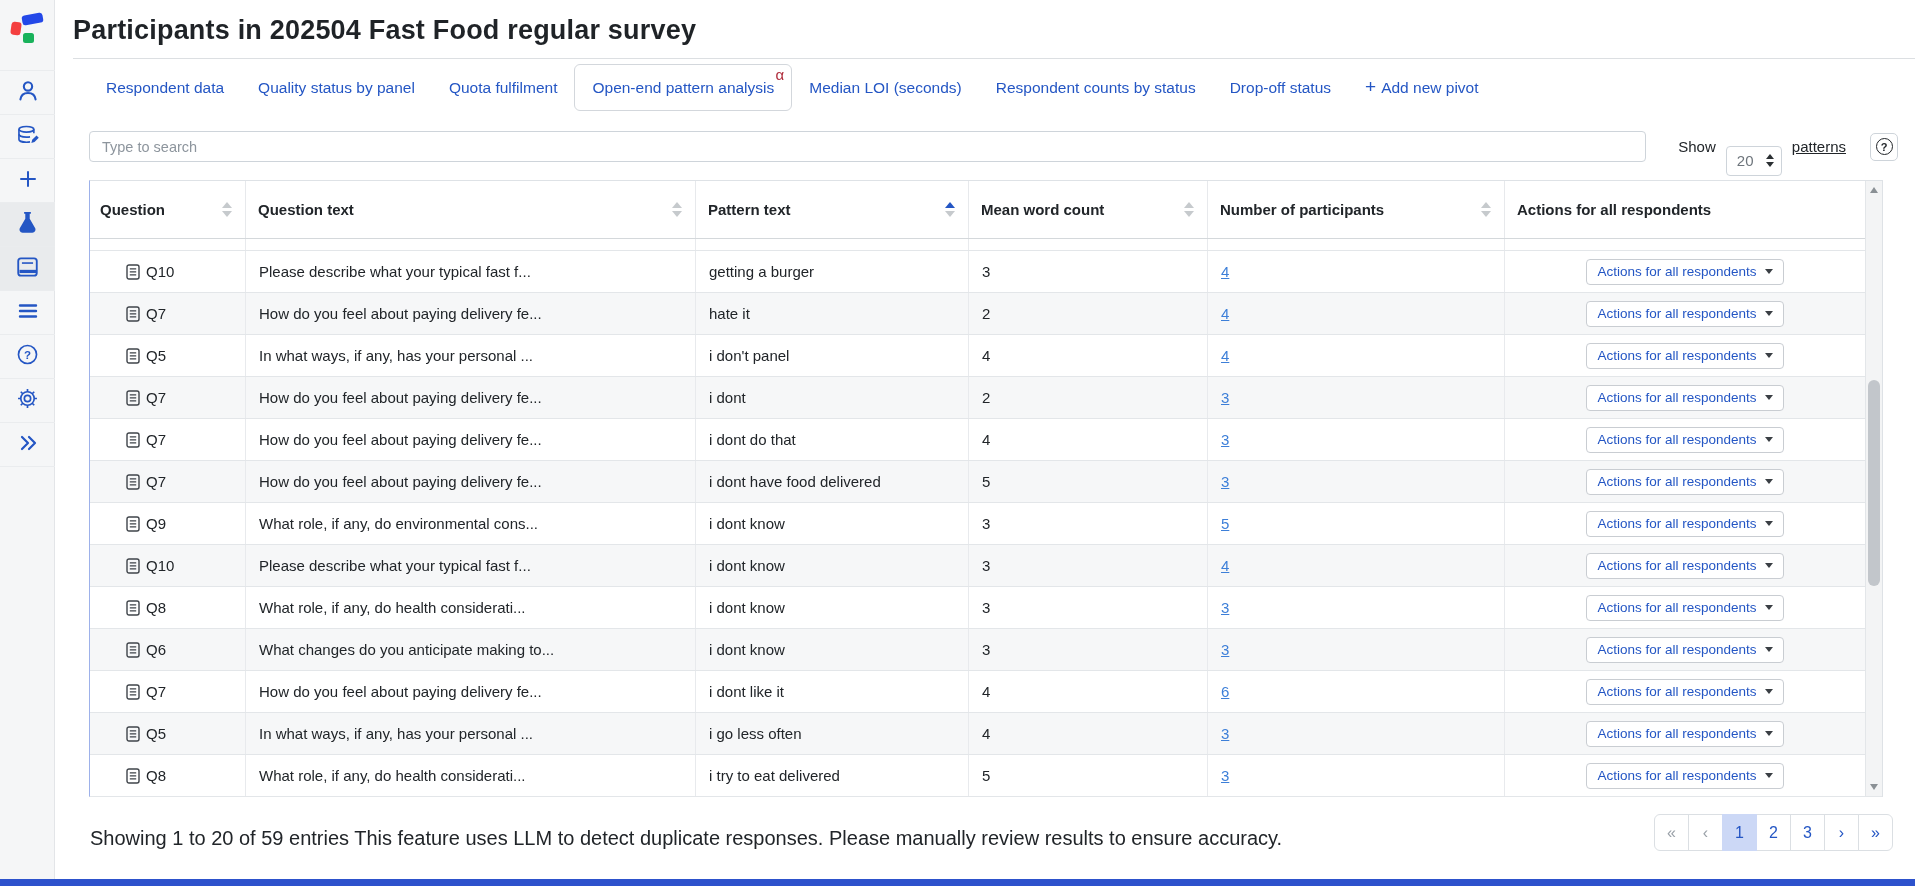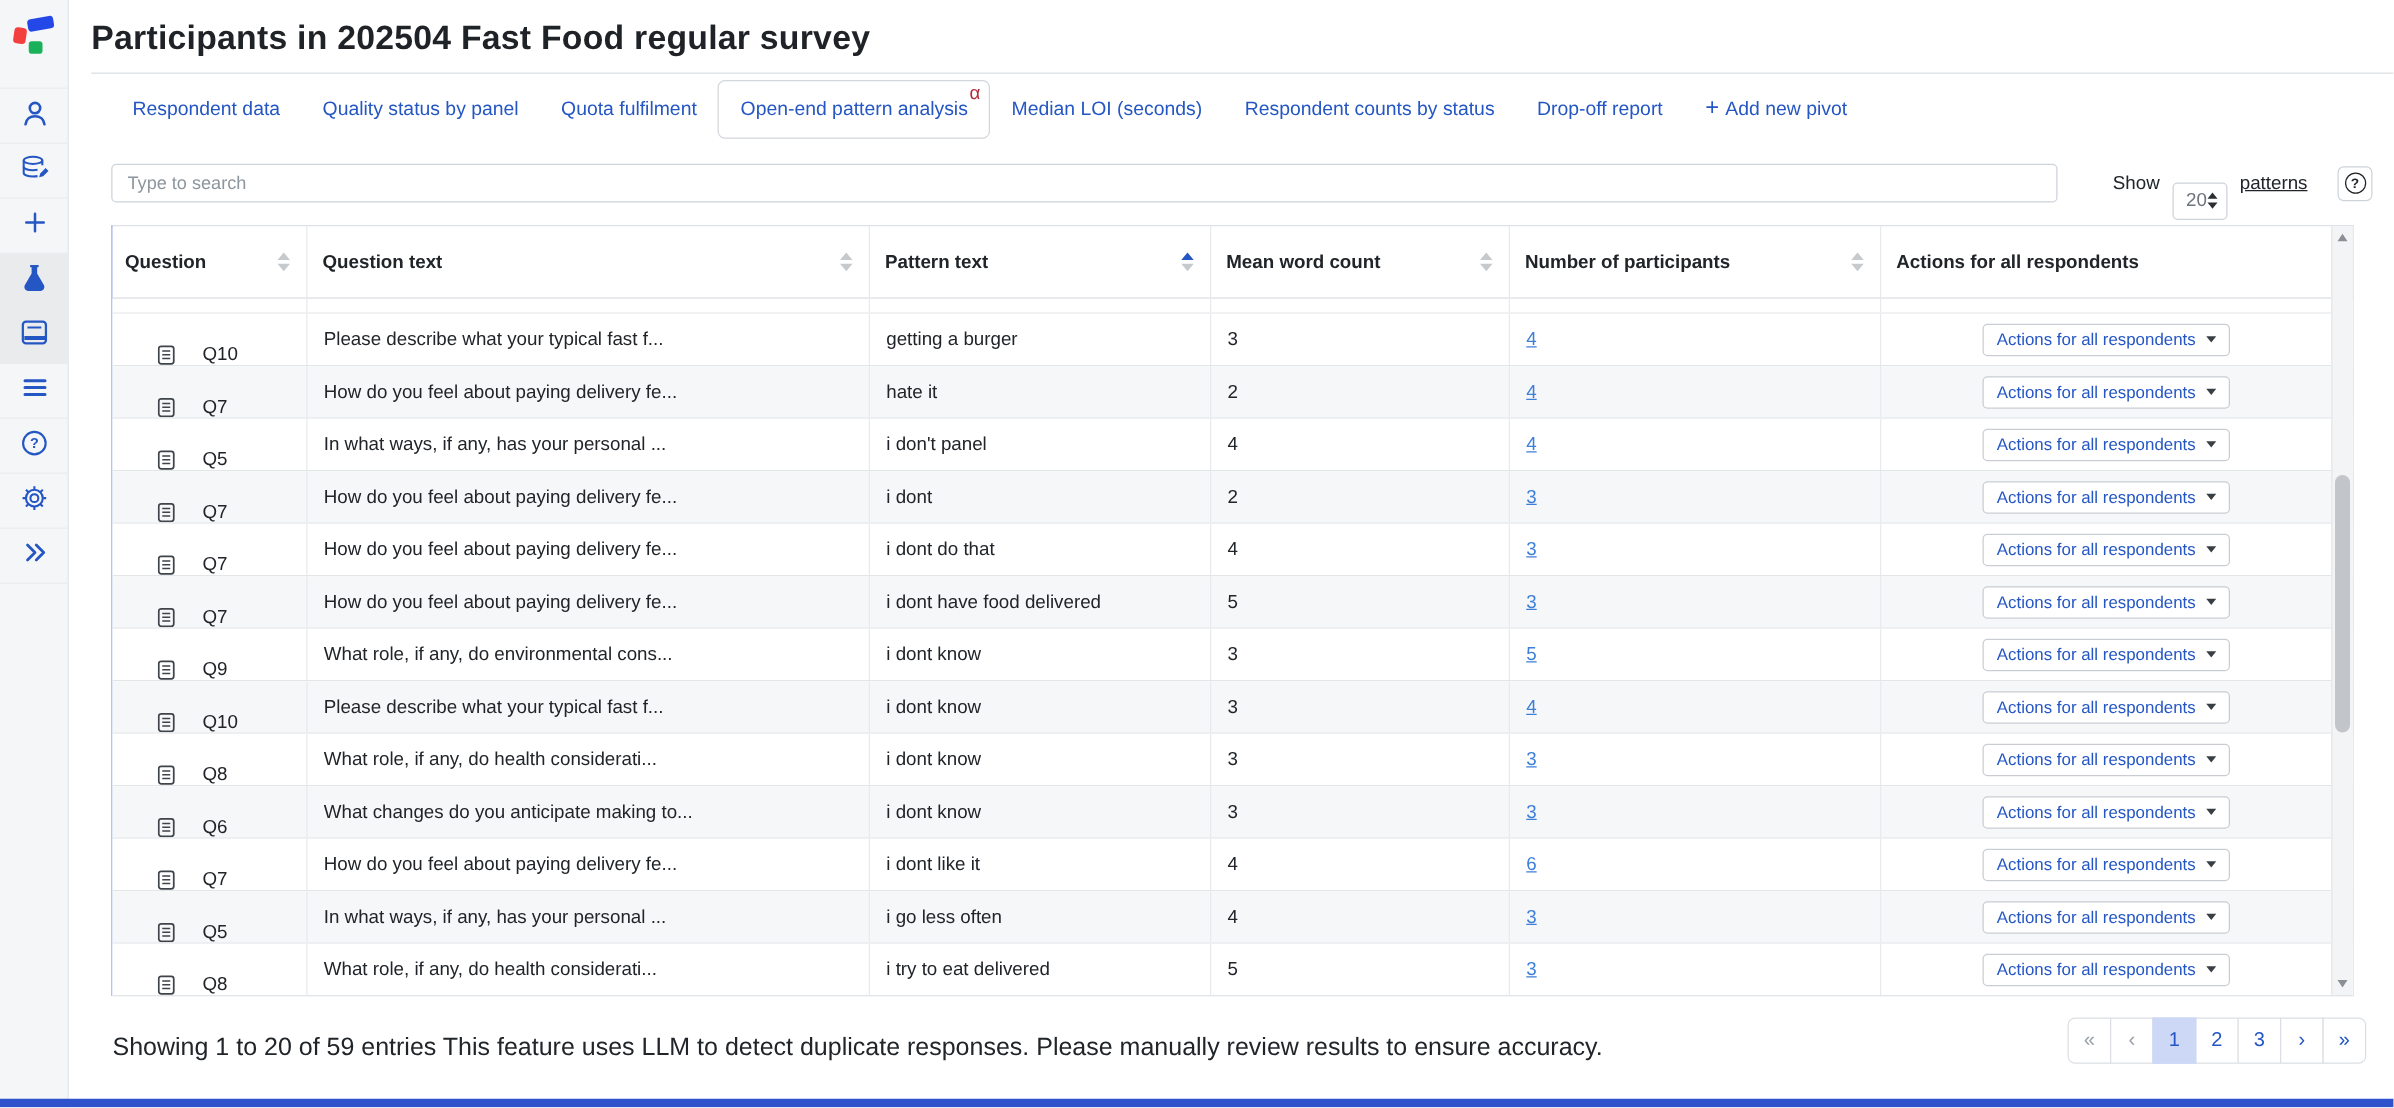--- a/index.html
+++ b/index.html
@@ -28,21 +28,21 @@
   .tab-badge { position:absolute; top:1px; right:7px; font-size:15px; color:#b02d3c; display:none; }
   .tab.has-badge .tab-badge { display:block; }
   .tab-plus { display:none; font-size:19px; margin-right:5px; margin-top:-2px; }
   .tab.has-plus .tab-plus { display:inline; }
 
   
   .search-input { position:absolute; left:89px; top:131px; width:1557px; height:31px; border:1px solid #ced4da; border-radius:4px; padding:0 12px; font-size:14.5px; color:#ef4444; font-family:"Liberation Sans",sans-serif; outline:none; background:#fff; }
   .search-input::placeholder { color:#8d959d; }
   .show-group { position:absolute; top:131px; right:17px; height:31px; display:flex; align-items:center; font-size:15px; color:#212529; }
   .show-label { margin-right:10px; }
-  .show-input { width:44px; height:30px; border:1px solid #ced4da; border-radius:4px; display:flex; align-items:center; justify-content:space-between; padding:0 7px 0 10px; color:#6e757c; background:#fff; cursor:text;margin-top:28px; }
+  .show-input { width:56px; height:30px; border:1px solid #ced4da; border-radius:4px; display:flex; align-items:center; justify-content:space-between; padding:0 7px 0 10px; color:#6e757c; background:#fff; cursor:text;margin-top:28px; }
   .spinner { display:flex; flex-direction:column; gap:3px; }
   .sp-up   { width:0; height:0; border-left:4.5px solid transparent; border-right:4.5px solid transparent; border-bottom:5px solid #2b2f33; }
   .sp-down { width:0; height:0; border-left:4.5px solid transparent; border-right:4.5px solid transparent; border-top:5px solid #2b2f33; }
   .unit-label { margin-left:10px;text-decoration:underline; }
   .help-btn { width:28px; height:28px; margin-left:24px; border:1px solid #ced4da; border-radius:5px; background:#fff; display:flex; align-items:center; justify-content:center; cursor:pointer; }
   .help-glyph { width:17px; height:17px; border:1.6px solid #212529; border-radius:50%; font-size:11px; font-weight:700; color:#212529; display:flex; align-items:center; justify-content:center; }
 
   
   .table-wrap { position:absolute; left:89px; top:180px; width:1794px; height:617px; border:1px solid #dee2e6; border-left:1px solid #9db1ea; background:#fff; }
   .thead { display:flex; height:58px; border-bottom:1px solid #d4d8db; padding-right:17px; }
@@ -55,21 +55,21 @@
   .tri-down { border-top:6px solid #c6cacd; }
   .sort.asc .tri-up { border-bottom-color:#2456c4; }
 
   .c1 { width:156px; } .c2 { width:450px; } .c3 { width:273px; } .c4 { width:239px; } .c5 { width:297px; } .c6 { flex:1; }
   .tbody { }
   .trow { display:flex; height:42px; border-bottom:1px solid #e3e6e9; background:#fff; padding-right:17px; }
   .trow.stripe { background:#f6f7f8; }
   .trow.sliver { height:12px; }
   .cell { display:flex; align-items:center; font-size:15px; color:#212529; padding-left:13px; border-right:1px solid #e8eaed; overflow:hidden; white-space:nowrap; }
   .cell.c6 { border-right:none; }
-  .q-cell { padding-left:36px; gap:22px;align-items:flex-end; }
+  .q-cell { padding-left:36px; gap:6px; }
   .doc-icon { display:flex; }
   .plink { color:#3d7fd8; text-decoration:underline; cursor:pointer; font-size:15px; }
   .actions-cell { justify-content:center; padding-left:0; }
   .action-btn { height:26px; padding:0 10px; border:1px solid #c9cdd2; border-radius:4px; background:#fff; color:#2456c4; font-size:13.5px; font-family:"Liberation Sans",sans-serif; display:flex; align-items:center; gap:8px; cursor:pointer; }
   .caret { width:0; height:0; border-left:4px solid transparent; border-right:4px solid transparent; border-top:5px solid #3a3f44; }
 
   .vscroll { position:absolute; right:0; top:0; bottom:0; width:17px; background:#f3f4f5; border-left:1px solid #e3e6e9; }
   .vs-up, .vs-down { position:absolute; left:4px; width:0; height:0; border-left:4.5px solid transparent; border-right:4.5px solid transparent; }
   .vs-up   { top:6px; border-bottom:6px solid #8a9095; }
   .vs-down { bottom:6px; border-top:6px solid #8a9095; }
@@ -184,21 +184,21 @@
     <span class="tab-label">Median LOI (seconds)</span>
 
   </div>
       <div class="tab">
 
     <span class="tab-label">Respondent counts by status</span>
 
   </div>
       <div class="tab">
 
-    <span class="tab-label">Drop-off report</span>
+    <span class="tab-label">Drop-off status</span>
 
   </div>
       <div class="tab has-plus">
     <span class="tab-plus">+</span>
     <span class="tab-label">Add new pivot</span>
 
   </div>
     </div>
 
   <input class="search-input" type="text" placeholder="Type to search" style="">

